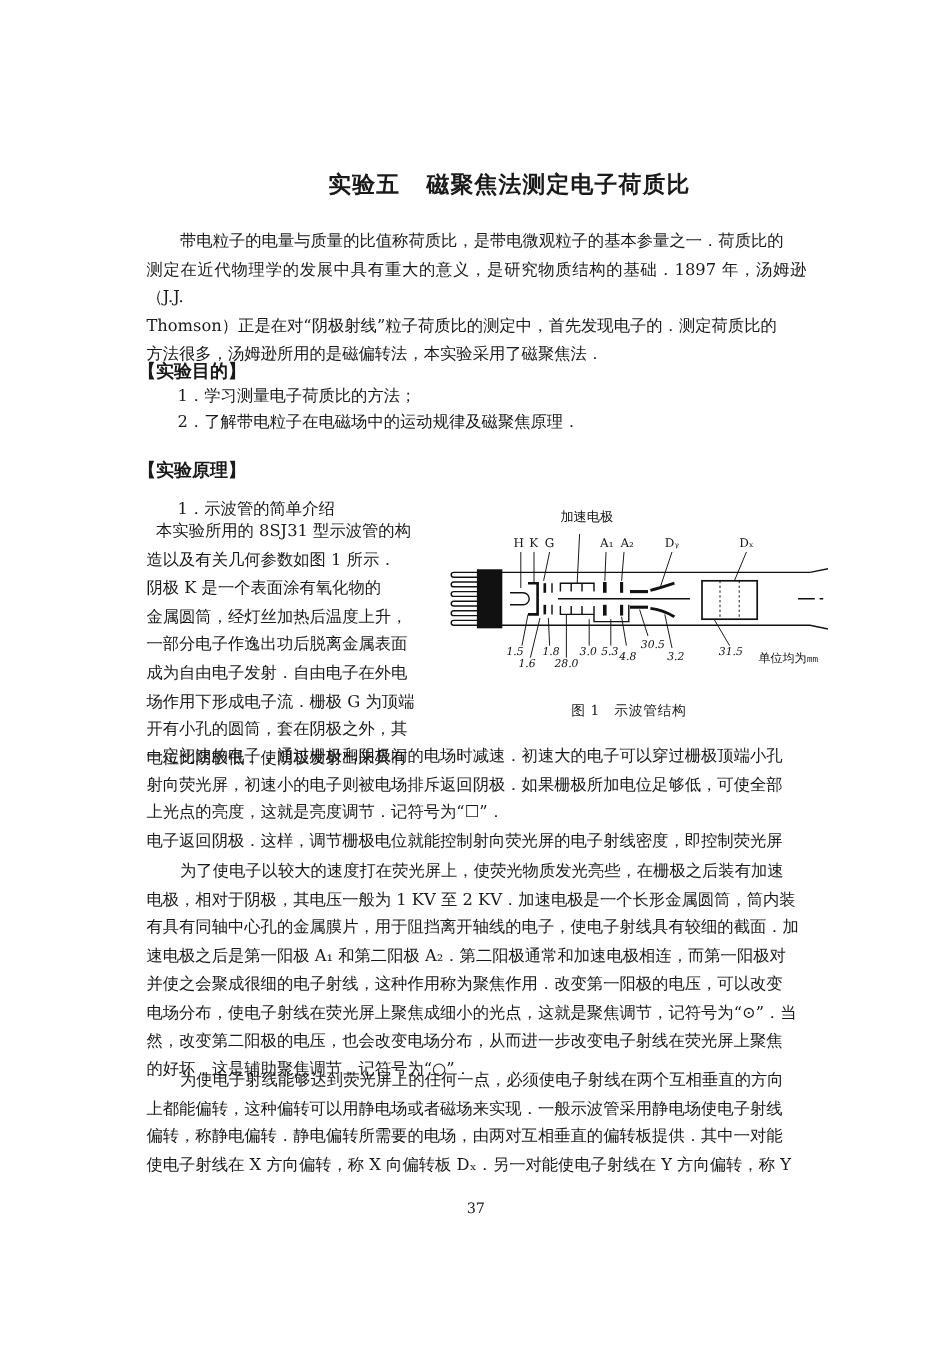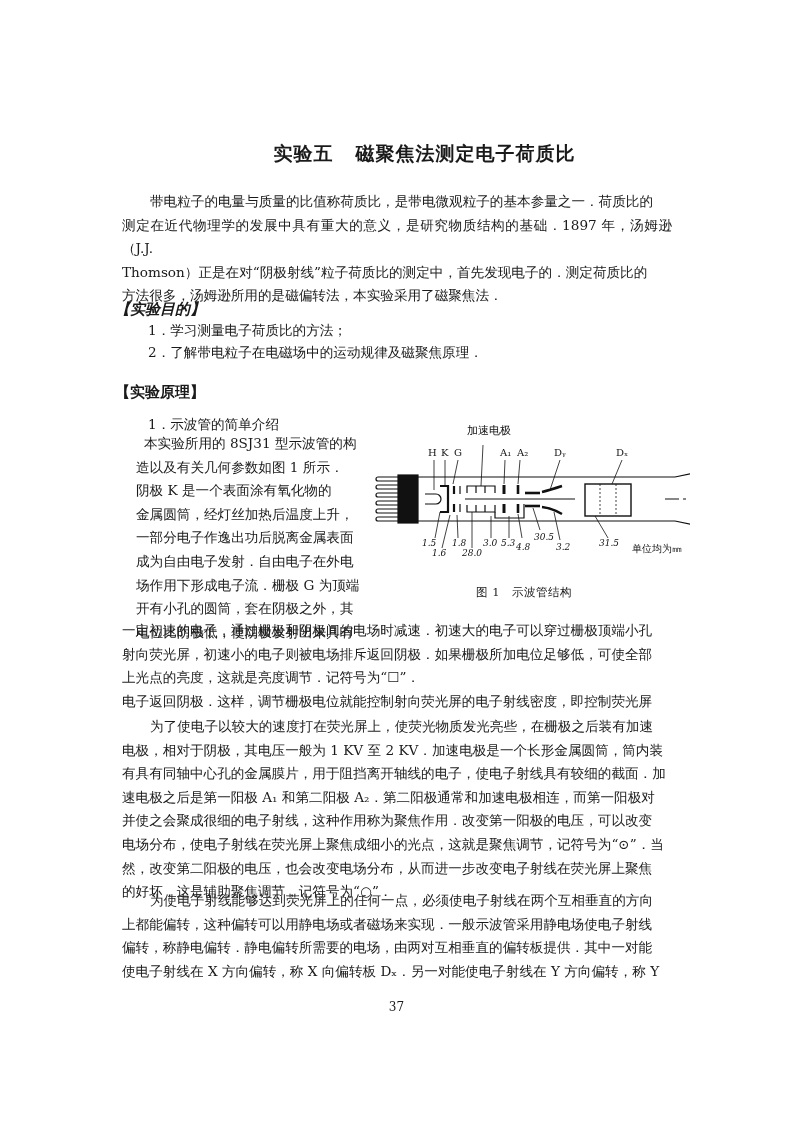--- a/index.html
+++ b/index.html
@@ -22,21 +22,21 @@
   .para .indent { display: inline-block; width: 28px; }
   .section-heading {
     position: absolute; left: 115px;
     font-family: "DejaVu Sans", "Liberation Sans", sans-serif;
     font-size: 15px; font-weight: bold;
   }
   .list-item {
     position: absolute; left: 148px; font-size: 13.6px; line-height: 20px;
   }
   .wrap-text {
-    position: absolute; left: 136px; width: 232px;
+    position: absolute; left: 122px; width: 232px;
     font-size: 13.6px; line-height: 23.6px; text-align: justify;
   }
   .figure {
     position: absolute; left: 370px; top: 420px; width: 320px; height: 165px;
   }
   .figure svg { width: 320px; height: 165px; display: block; }
   .figure-caption {
     position: absolute; left: 476px; top: 585px;
     font-size: 11.5px; letter-spacing: 0.5px;
   }
@@ -52,21 +52,21 @@
   <span>实验五</span><span class="gap"></span><span>磁聚焦法测定电子荷质比</span>
 </div>
 
 <div class="para" style="top:190px;">
   <div><span class="indent"></span><span>带电粒子的电量与质量的比值称荷质比，是带电微观粒子的基本参量之一．荷质比的</span></div>
   <div>测定在近代物理学的发展中具有重大的意义，是研究物质结构的基础．1897 年，汤姆逊（J.J.</div>
   <div>Thomson）正是在对“阴极射线”粒子荷质比的测定中，首先发现电子的．测定荷质比的</div>
   <div>方法很多，汤姆逊所用的是磁偏转法，本实验采用了磁聚焦法．</div>
 </div>
 
-<div class="section-heading" style="top:300px;font-style:italic;">【实验目的】</div>
+<div class="section-heading" style="top:300px;">【实验目的】</div>
 <div class="list-item" style="top:320px;text-align:center;">1．学习测量电子荷质比的方法；</div>
 <div class="list-item" style="top:342px;">2．了解带电粒子在电磁场中的运动规律及磁聚焦原理．</div>
 
 <div class="section-heading" style="top:383px;">【实验原理】</div>
 <div class="list-item" style="top:414px;">1．示波管的简单介绍</div>
 
 <div class="wrap-text" style="top:432px;">
   <div><span style="display:inline-block;width:8px"></span><span>本实验所用的 8SJ31 型示波管的构</span></div>
   <div>造以及有关几何参数如图 1 所示．</div>
   <div><span class="indent"></span><span>阴极 K 是一个表面涂有氧化物的</span></div>

